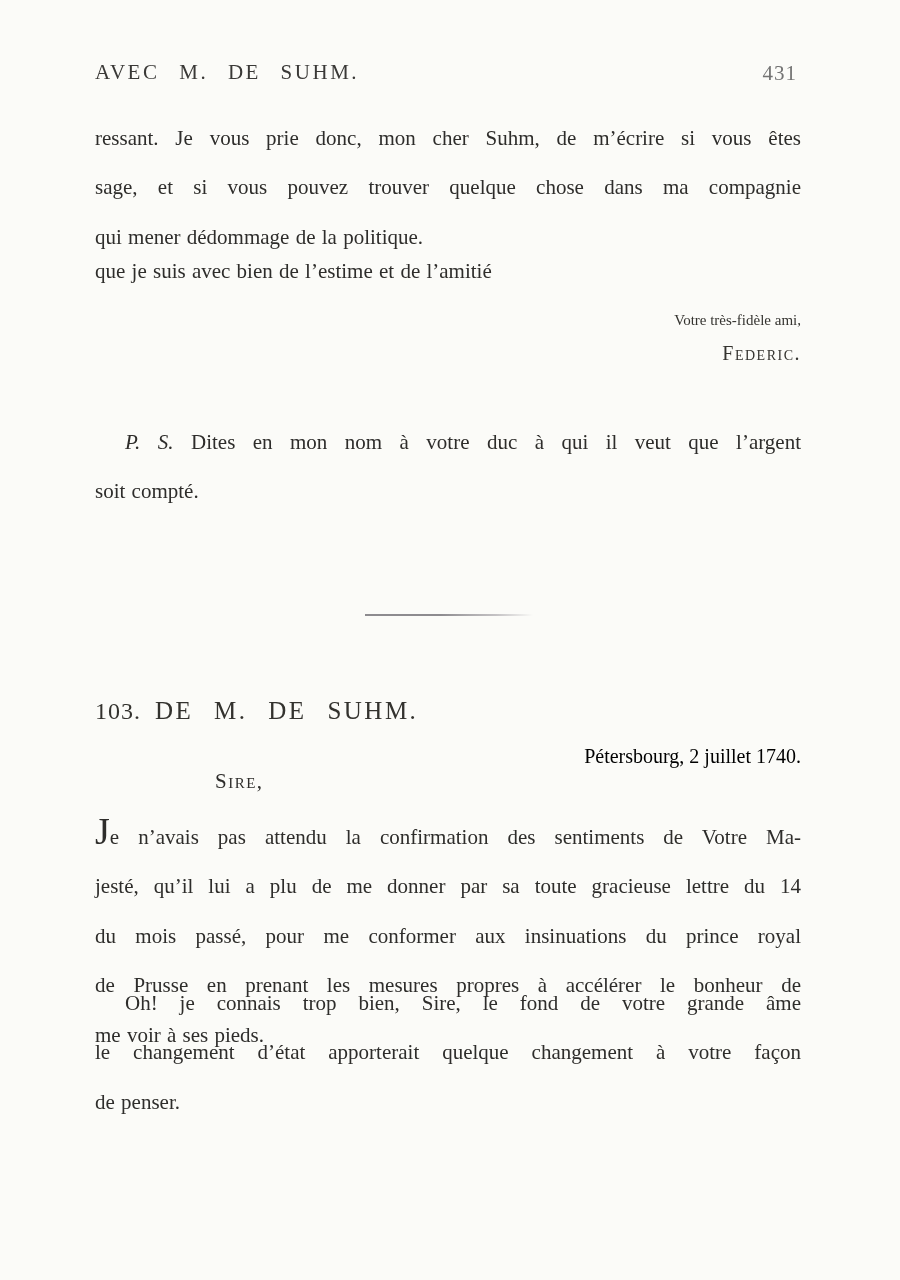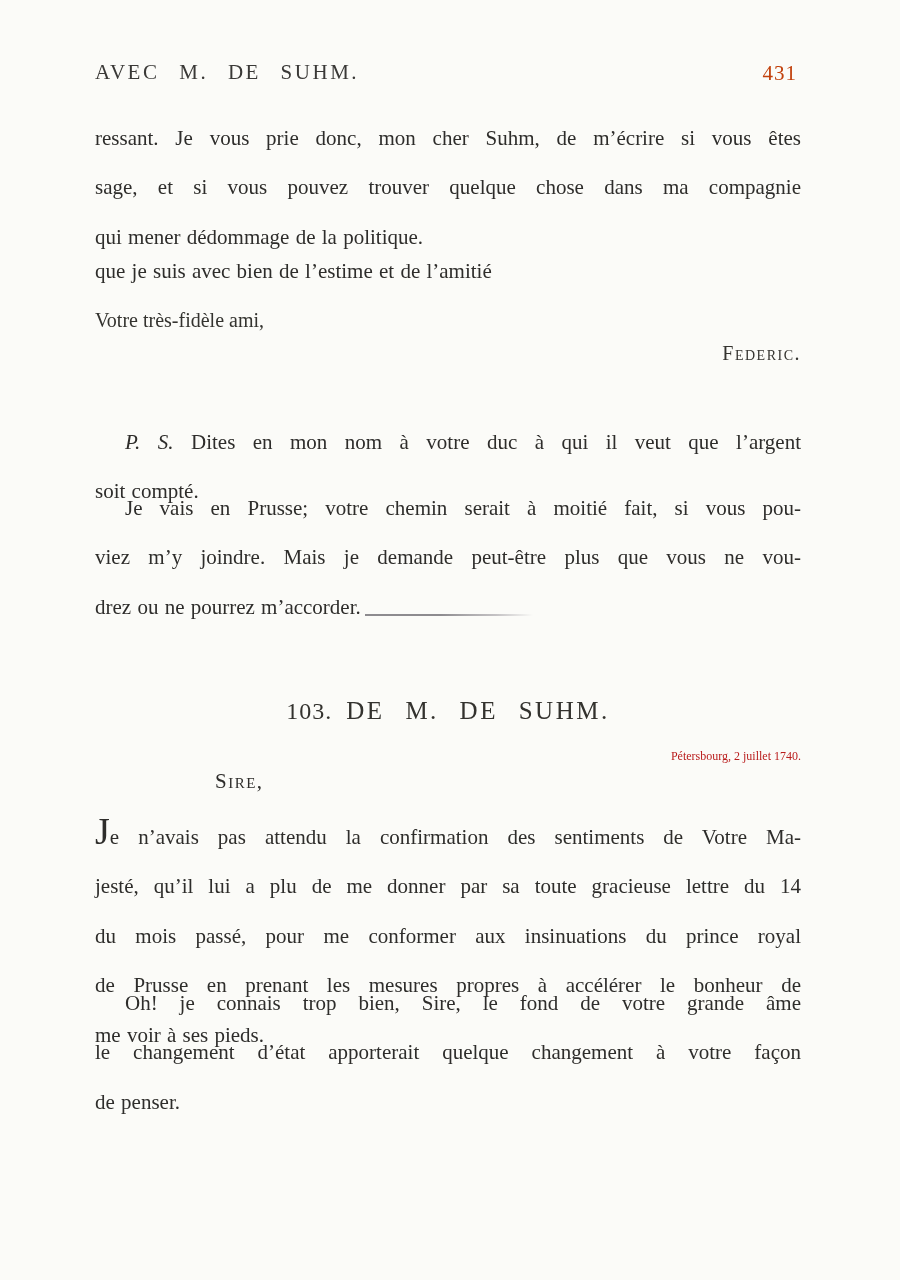--- a/index.html
+++ b/index.html
@@ -34,39 +34,40 @@
     letter-spacing: 2.5px;
     word-spacing: 12px;
     color: #3a3937;
   }
   .page-number {
     position: absolute;
     right: 4px; top: 1px;
     font-size: 21px;
     letter-spacing: 1px;
     word-spacing: normal;
-    color: #c2410c;
+    color: #737373;
   }
 
   
   .line {
     font-size: 21px;
     line-height: 33.4px;
     text-align: justify;
     text-align-last: justify;
     word-spacing: 1px;
     margin-top: 16px;
   }
   .line.last { text-align-last: left; }
   .line.indent { text-indent: 30px; }
   .ital { font-style: italic; }
 
   .closing {
+    text-align: right;
     padding-right: 57px;
-    font-size: 20px;
+    font-size: 15px;
     line-height: 24px;
     color: #34332f;
   }
   .signature {
     text-align: right;
     padding-right: 108px;
     font-size: 20px;
     line-height: 24px;
     font-variant: small-caps;
     letter-spacing: 1.5px;
@@ -76,39 +77,39 @@
   .divider {
     position: absolute;
     top: 614px;
     left: 365px;
     width: 168px;
     height: 2px;
     background: linear-gradient(to right, #8d8b8f 0%, #8d8b8f 45%, #a9a7aa 60%, #c4c2c4 78%, rgba(200,198,200,0) 100%);
   }
 
   .letter-heading {
-    text-align: center;
+    text-align: left;
     font-size: 25px;
     line-height: 34px;
     letter-spacing: 2.5px;
     word-spacing: 12px;
     color: #33322e;
     white-space: nowrap;
   }
   .letter-heading .heading-number {
     letter-spacing: 1px;
     margin-right: 14px;
     font-size: 24px;
   }
   .dateline {
     text-align: right;
     padding-right: 36px;
-    font-size: 12px;
+    font-size: 20px;
     line-height: 26px;
-    color: #b91c1c;
+    color: #000000;
   }
   .salutation {
     padding-left: 120px;
     font-size: 21px;
     line-height: 30px;
     font-variant: small-caps;
     letter-spacing: 1.5px;
   }
   .dropcap {
     font-size: 38px;
@@ -138,25 +139,20 @@
     </div>
 
     <div class="block closing" style="top:308px">Votre très-fidèle ami,</div>
     <div class="block signature" style="top:341px">Federic.</div>
 
     <div class="block" style="top:410px">
       <div class="line indent"><span class="ital">P. S.</span> <span>Dites en mon nom à votre duc à qui il veut que l’argent</span></div>
       <div class="line last">soit compté.</div>
     </div>
 
-    <div class="block" style="top:476px">
-      <div class="line indent">Je vais en Prusse; votre chemin serait à moitié fait, si vous pou-</div>
-      <div class="line">viez m’y joindre.  Mais je demande peut-être plus que vous ne vou-</div>
-      <div class="line last">drez ou ne pourrez m’accorder.</div>
-    </div>
 
   </div>
 
   <div class="divider"></div>
 
   <div class="col">
 
     <div class="block letter-heading" style="top:694px">
       <span class="heading-number">103.</span><span>DE M. DE SUHM.</span>
     </div>

